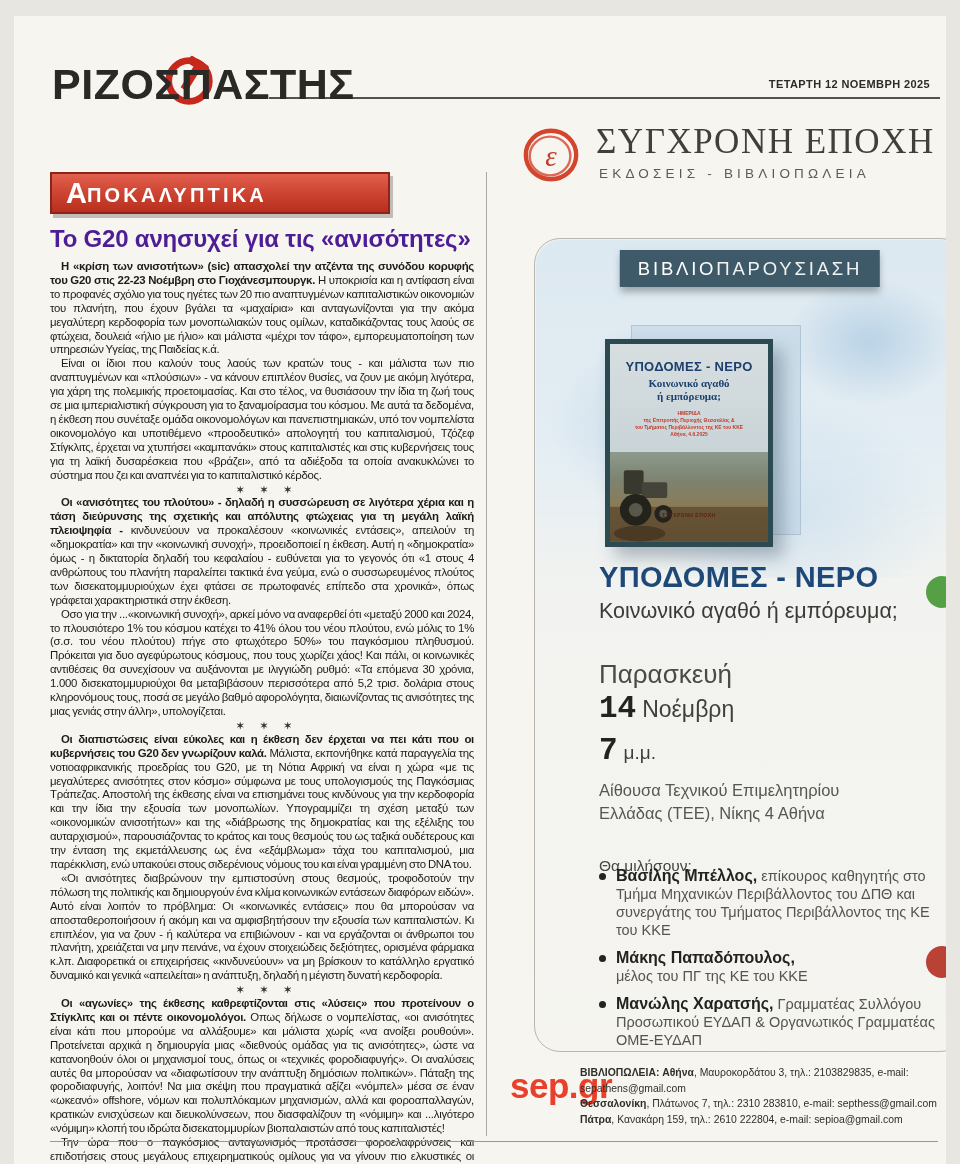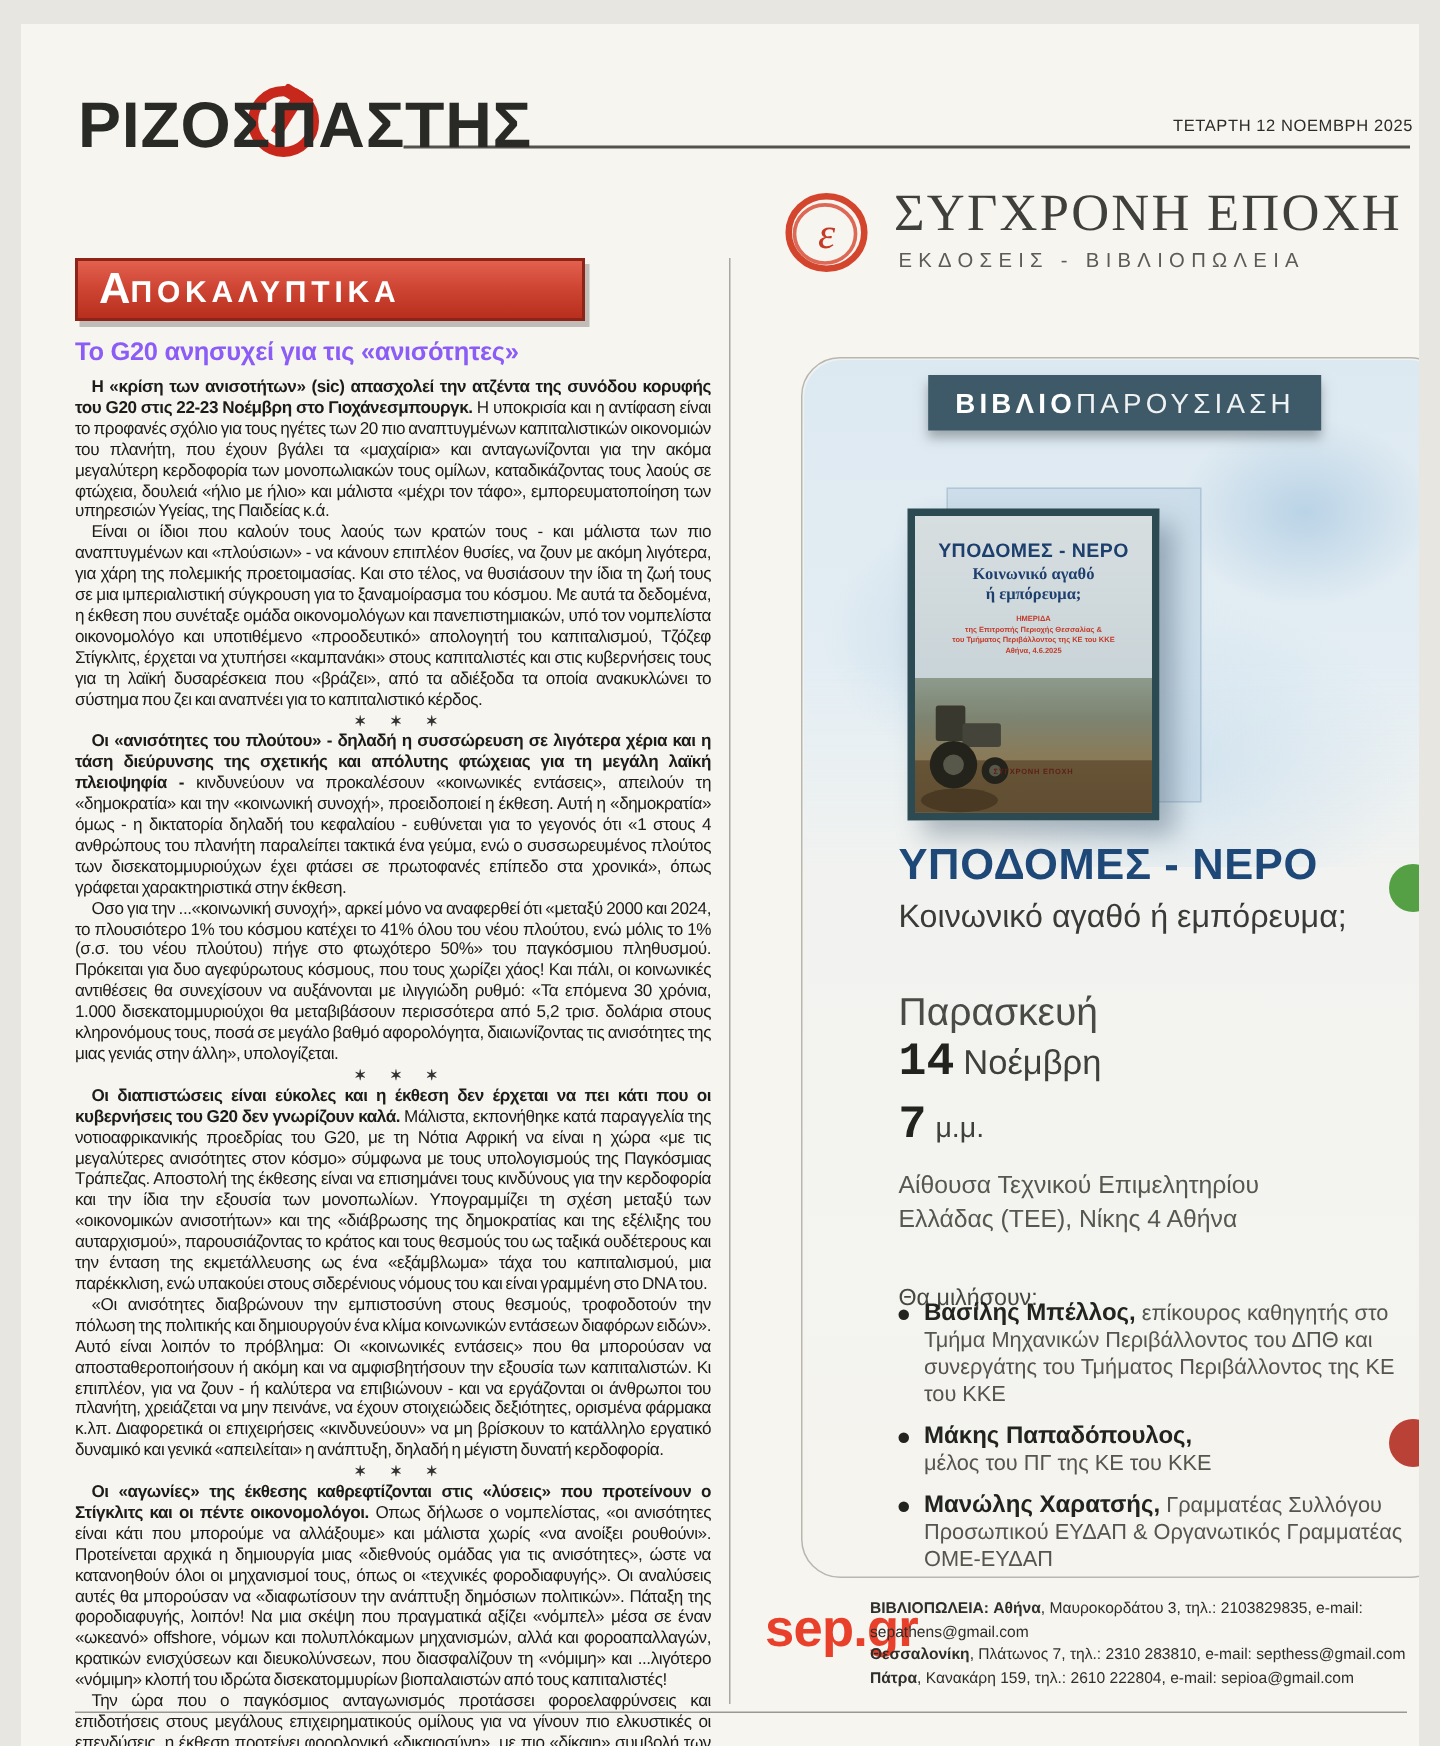--- a/index.html
+++ b/index.html
@@ -3,30 +3,30 @@
 <meta charset="utf-8">
 <style>
   html,body{margin:0;padding:0;background:#e8e6e0;}
   #page{position:relative;width:932px;height:1164px;background:#f7f5f0;overflow:hidden;
         font-family:"Liberation Sans",sans-serif;color:#1b1b1b;margin:16px auto;}
   
   .masthead-logo{position:absolute;left:38px;top:44px;z-index:3;
         font-size:43px;font-weight:900;letter-spacing:.5px;color:#292926;}
   .masthead-emblem{position:absolute;left:146px;top:36px;width:58px;height:58px;z-index:2;}
   .header-rule{position:absolute;left:255px;right:6px;top:81px;height:2px;background:#55524e;}
-  .edition-date{position:absolute;right:4px;top:62px;font-size:11px;font-weight:400;
+  .edition-date{position:absolute;right:16px;top:62px;font-size:11px;font-weight:700;
         letter-spacing:.4px;color:#2b2b28;}
   
   .article-col{position:absolute;left:36px;top:156px;width:424px;}
   .kicker{width:340px;height:42px;display:flex;align-items:center;padding-left:14px;box-sizing:border-box;
         background:linear-gradient(180deg,#e2604e 0%,#d04635 45%,#b92f1e 100%);
         border:2px solid #8e2317;box-shadow:3px 4px 0 rgba(110,105,100,.4);color:#fff;}
   .kicker-first{font-size:29px;font-weight:700;line-height:1;}
   .kicker-rest{font-size:20px;font-weight:700;letter-spacing:3.2px;margin-top:5px;}
-  .headline{margin:11px 0 7px;font-size:17px;font-weight:800;letter-spacing:-.2px;color:#8b5cf6;}
+  .headline{margin:11px 0 7px;font-size:24px;font-weight:800;letter-spacing:-.2px;color:#4c1d95;}
   .body-text{font-size:11.4px;line-height:13.9px;letter-spacing:-.28px;word-spacing:-.8px;
         text-align:justify;color:#1c1c1a;}
   .body-text p{margin:0;text-indent:11px;}
   .lead{font-weight:700;}
   .sep{text-align:center;text-indent:0;font-size:9.5px;letter-spacing:7px;color:#333;
         margin:3px 0 2px;font-weight:700;}
   .v-divider{position:absolute;left:472px;top:156px;width:1px;height:964px;background:#a9a7a0;}
   .bottom-rule{position:absolute;left:36px;right:8px;top:1125px;height:1px;background:#9a9892;}
   
   .pub-logo{position:absolute;left:506px;top:108px;width:62px;height:62px;}
@@ -38,21 +38,21 @@
         border-radius:26px;background:linear-gradient(180deg,#edf2f3 0%,#f2f3f0 45%,#f5f4ef 100%);}
   .ad-art{position:absolute;left:1px;right:1px;top:1px;height:338px;border-radius:25px 25px 0 0;
         background:
          radial-gradient(120px 90px at 78% 30%,rgba(173,203,226,.75),rgba(173,203,226,0) 70%),
          radial-gradient(160px 120px at 30% 55%,rgba(188,212,230,.7),rgba(188,212,230,0) 72%),
          radial-gradient(200px 150px at 60% 80%,rgba(205,224,238,.8),rgba(205,224,238,0) 75%),
          linear-gradient(180deg,#dde9f1 0%,#e3edf3 60%,rgba(235,240,240,0) 100%);}
   .ad-banner{position:absolute;left:50%;transform:translateX(-50%);top:11px;white-space:nowrap;
         background:#3e5a68;color:#fff;padding:8px 18px 7px;font-size:18.5px;letter-spacing:2.8px;
         box-shadow:0 5px 7px rgba(90,100,105,.5);}
-  .ad-banner .b-bold{font-weight:700;}
+  .ad-banner .b-bold{font-weight:400;}
   .ad-banner .b-light{font-weight:400;opacity:.92;}
   .cover-echo{position:absolute;left:96px;top:86px;width:168px;height:208px;
         background:rgba(190,212,228,.55);border:1px solid rgba(150,175,195,.5);}
   .book-cover{position:absolute;left:70px;top:100px;width:168px;height:208px;box-sizing:border-box;
         background:linear-gradient(180deg,#d7dee0 0%,#c9d4d8 55%,#b9c4c4 100%);
         border:5px solid #2c4a52;box-shadow:10px 10px 16px rgba(70,90,110,.4);overflow:hidden;}
   .cover-title{margin-top:15px;text-align:center;color:#1d3f6e;font-weight:800;font-size:13px;letter-spacing:.3px;}
   .cover-sub{text-align:center;color:#1d3f6e;font-size:11px;line-height:13px;margin-top:3px;
         font-family:"Liberation Serif",serif;font-weight:700;}
   .cover-notes{margin-top:7px;text-align:center;color:#c23b2a;font-size:5px;line-height:7px;font-weight:700;}

